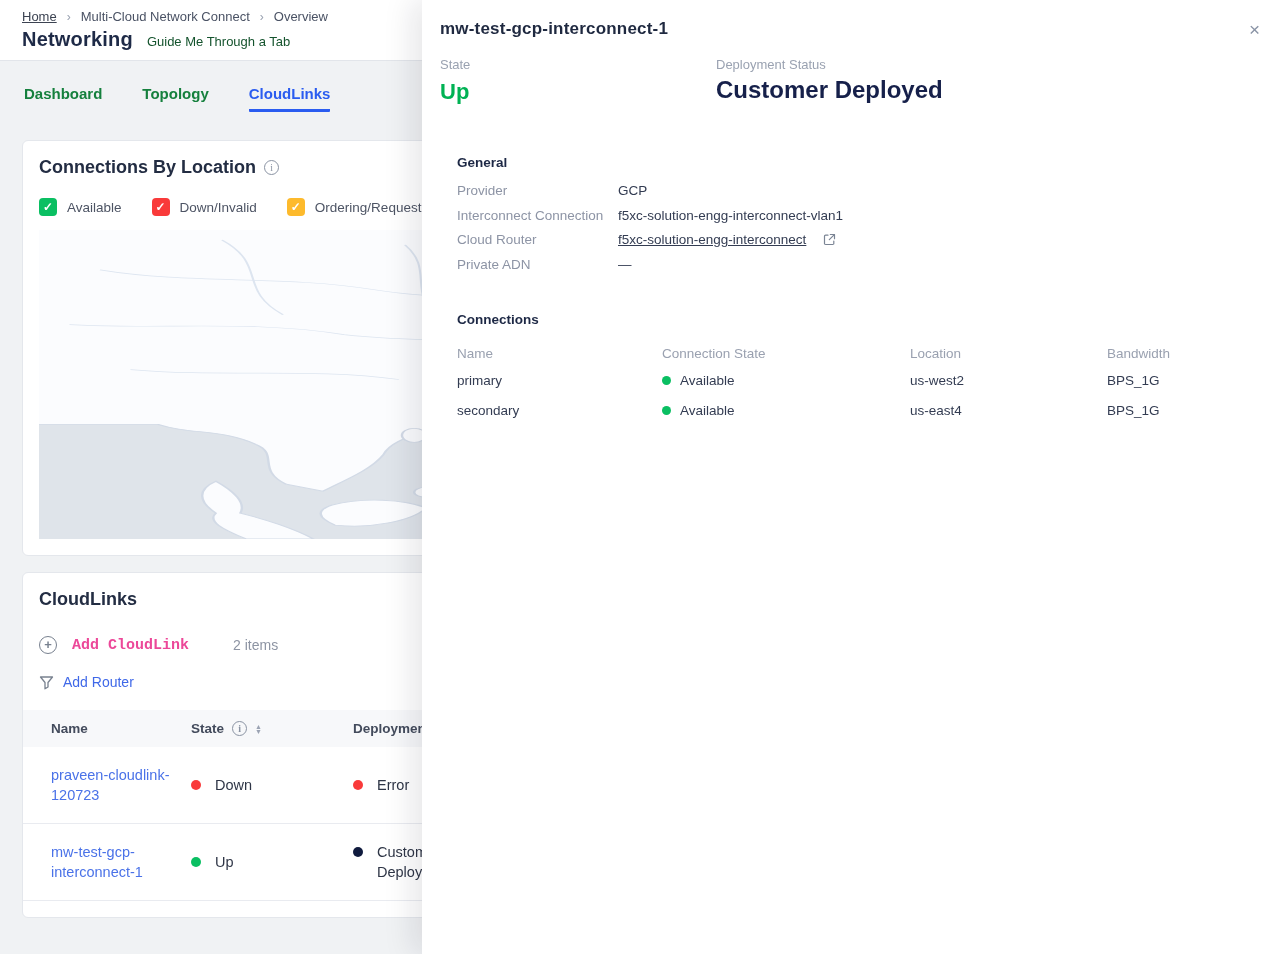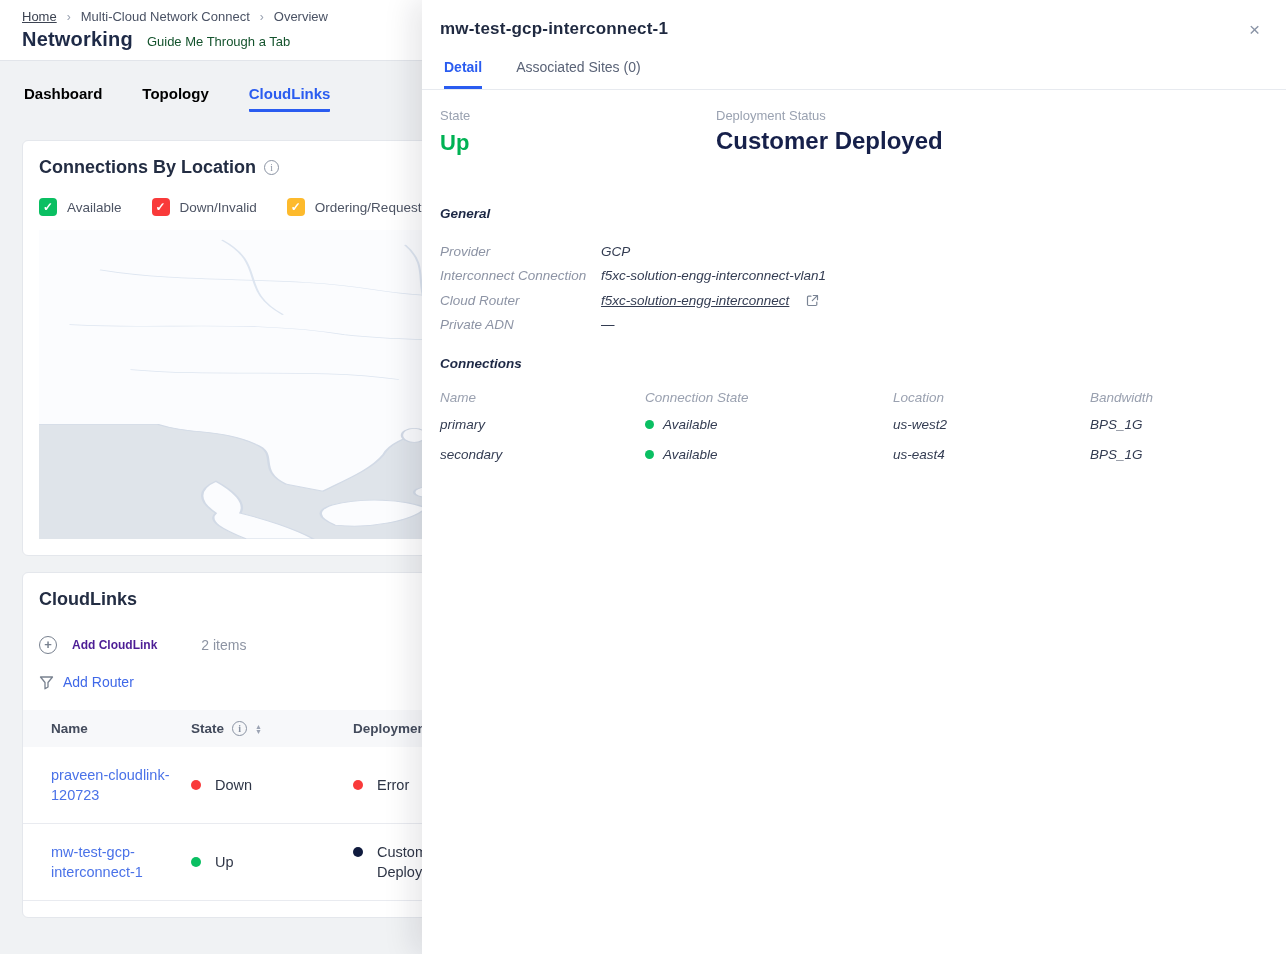--- a/index.html
+++ b/index.html
@@ -19,21 +19,21 @@
     padding:9px 22px 9px 22px;
   }
   .breadcrumb { display:flex; align-items:center; gap:10px; font-size:13px; color:#4a5264; }
   .crumb-home { color:#3c4352; text-decoration:underline; cursor:pointer; }
   .crumb-sep { color:#9aa2b1; font-size:12px; }
   .page-title-row { display:flex; align-items:baseline; gap:14px; margin-top:4px; }
   .page-title { font-size:20px; font-weight:600; color:#1e2a47; letter-spacing:.2px; }
   .guide-link { font-size:13px; color:#14532d; }
 
   .tabs-row { display:flex; gap:40px; padding:24px 0 10px 24px; }
-  .tab { font-size:15px; font-weight:600; color:#000000; cursor:pointer; padding-bottom:7px; }
+  .tab { font-size:15px; font-weight:600; color:#15803d; cursor:pointer; padding-bottom:7px; }
   .tab.active { color:#2a5cf0; border-bottom:3px solid #2a5cf0; border-radius:1px; }
 
   .card {
     background:#fff;
     border:1px solid #e4e7ec;
     border-radius:6px;
     margin:0 22px;
     padding:16px;
   }
   .card-1 { margin-top:18px; }
@@ -61,21 +61,21 @@
   .map-wrap { margin-top:14px; height:309px; overflow:hidden; }
   .map-wrap svg { display:block; }
 
   
   .cl-toolbar { display:flex; align-items:center; gap:24px; margin-top:26px; }
   .add-btn { display:flex; align-items:center; gap:15px; cursor:pointer; }
   .plus-icon {
     width:18px; height:18px; border:1.4px solid #78818f; border-radius:50%;
     color:#78818f; font-size:13px; line-height:15px; text-align:center; font-weight:600;
   }
-  .add-btn-label { font-size:12px; font-weight:600; color:#4c1d95; }
+  .add-btn-label { font-size:15px; font-weight:600; color:#ec4899;font-family:Liberation Mono, monospace; }
   .items-count { font-size:14px; color:#8d94a3; margin-left:20px; }
   .filter-row { display:flex; align-items:center; gap:9px; margin-top:20px; cursor:pointer; }
   .filter-label { font-size:14px; color:#3f68e8; }
 
   .cl-table { margin:20px -16px 0 -16px; }
   .cl-thead {
     display:grid; grid-template-columns:168px 162px 1fr;
     background:#f7f8fa; height:37px; align-items:center;
     font-size:13.5px; font-weight:600; color:#434b5c;
   }
@@ -111,31 +111,31 @@
   .panel-tabs { display:flex; gap:34px; padding:20px 0 0 22px; border-bottom:1px solid #e7eaef; }
   .ptab { font-size:14px; color:#5a6377; padding-bottom:11px; cursor:pointer; }
   .ptab.active { color:#2a5cf0; font-weight:700; border-bottom:3px solid #2a5cf0; }
 
   .status-grid { display:flex; padding:18px 0 0 18px; }
   .status-block-1 { width:276px; }
   .status-label { font-size:13px; color:#9aa2b1; }
   .state-value { font-size:22px; font-weight:700; color:#00b254; margin-top:7px; }
   .deploy-value { font-size:24px; font-weight:700; color:#16204a; margin-top:4px; }
 
-  .section { padding-left:18px;font-style:italic; }
+  .section { padding-left:35px; }
   .section-general { margin-top:50px; }
   .section-title { font-size:13.5px; font-weight:700; color:#1d2845; }
   .kv-rows { margin-top:13px; }
-  .kv-row { display:flex; align-items:flex-end; min-height:24.5px; font-size:13.5px; }
+  .kv-row { display:flex; align-items:flex-start; min-height:24.5px; font-size:13.5px; }
   .kv-label { width:161px; color:#8d94a5; flex:0 0 auto; }
   .kv-value { color:#333c52; }
   .kv-link { color:#333c52; text-decoration:underline; cursor:pointer; display:inline-flex; align-items:center; gap:17px; }
   .ext-icon svg { display:block; }
 
-  .section-connections { margin-top:24px; }
+  .section-connections { margin-top:31px; }
   .conn-grid { margin-top:14px; }
   .conn-head, .conn-row {
     display:grid; grid-template-columns:205px 248px 197px 1fr; align-items:center;
   }
   .conn-head { font-size:13.5px; color:#9aa1b0; height:24px; }
   .conn-row { font-size:13.5px; color:#333c52; height:30px; }
   .conn-state { display:flex; align-items:center; gap:9px; }
   .dot-sm { width:9px; height:9px; border-radius:50%; background:#0abf62; flex:0 0 auto; }
 </style>
 </head>
@@ -286,24 +286,20 @@
     </div>
   </div>
 </div>
 
 <div class="panel">
   <div class="panel-header">
     <div class="panel-title">mw-test-gcp-interconnect-1</div>
     <div class="close-btn">×</div>
   </div>
 
-  <div class="panel-tabs">
-    <div class="ptab active">Detail</div>
-    <div class="ptab">Associated Sites (0)</div>
-  </div>
 
   <div class="status-grid">
     <div class="status-block-1">
       <div class="status-label">State</div>
       <div class="state-value">Up</div>
     </div>
     <div>
       <div class="status-label">Deployment Status</div>
       <div class="deploy-value">Customer Deployed</div>
     </div>

